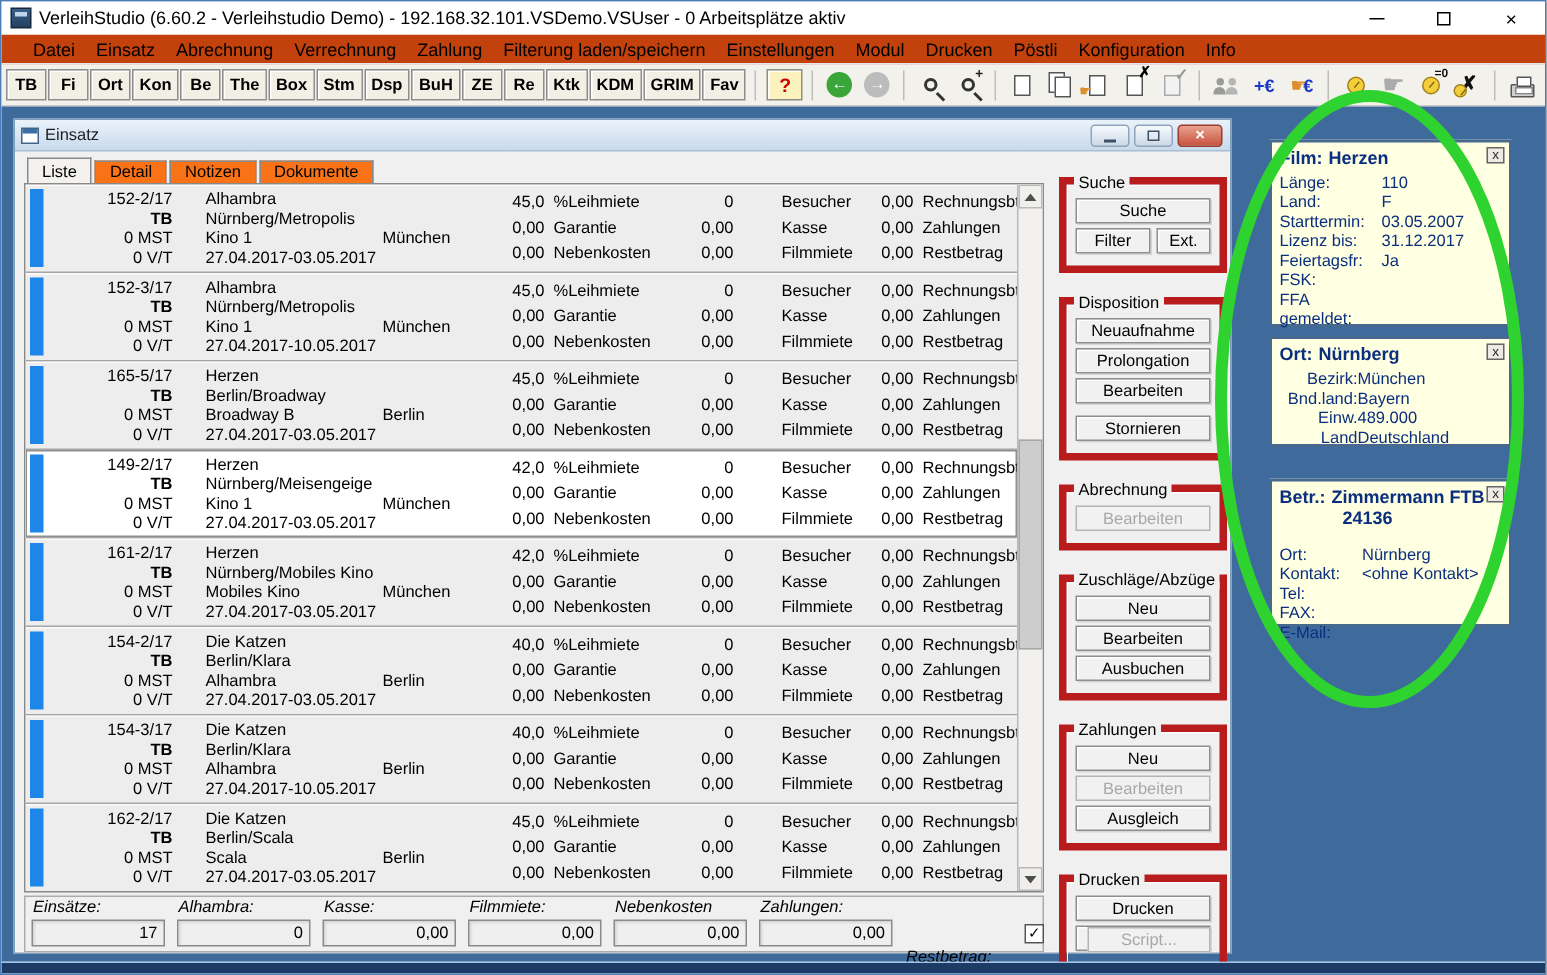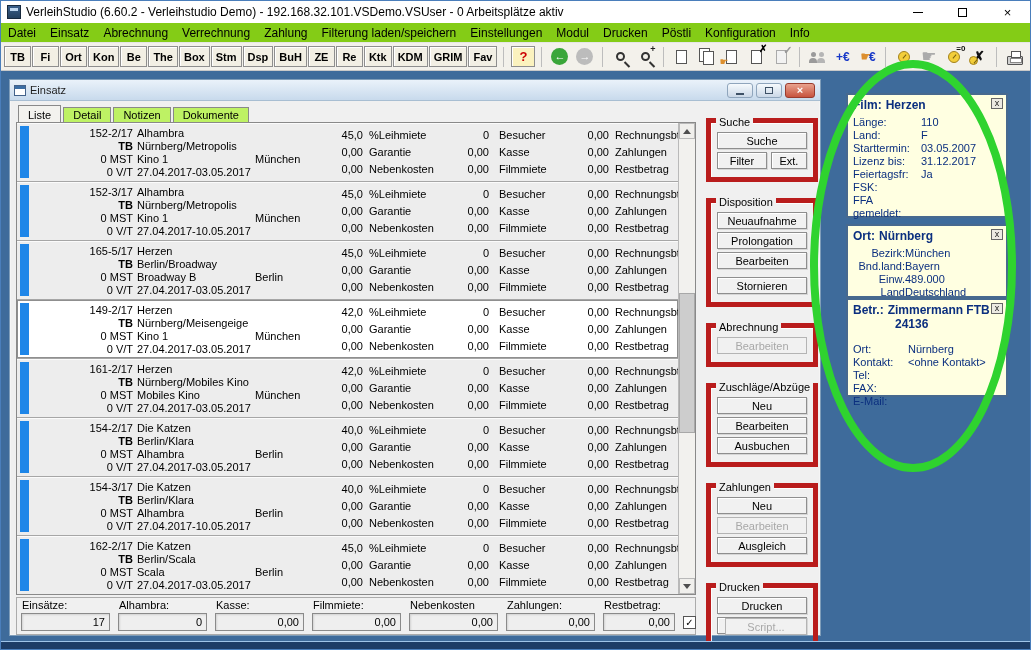--- a/index.html
+++ b/index.html
@@ -11,21 +11,21 @@
   .app-icon{width:14px;height:14px;background:linear-gradient(#3A5F8A,#24405F);border:1px solid #16283C;margin-right:5px;position:relative;}
   .app-icon::after{content:"";position:absolute;left:2px;top:2px;width:8px;height:3px;background:#BFD6EE;}
   .title-text{font-size:12px;color:#000;white-space:nowrap;}
   .win-controls{position:absolute;right:0;top:0;height:22px;display:flex;}
   .wc{width:45px;height:22px;display:flex;align-items:center;justify-content:center;cursor:default;}
   .wc-min{width:10px;height:1px;background:#000;display:block;}
   .wc-max{width:9px;height:9px;border:1px solid #000;display:block;}
   .wc-x{font-size:13px;color:#000;line-height:1;}
 
   
-  .menubar{height:20px;background:#84cc16;display:flex;align-items:center;padding-left:0;border-bottom:1px solid #E6E6E6;}
+  .menubar{height:20px;background:#c2410c;display:flex;align-items:center;padding-left:14px;border-bottom:1px solid #E6E6E6;}
   .menu-item{font-size:12px;color:#000;padding:2px 7px;white-space:nowrap;}
 
   
   .toolbar{height:28px;background:#F3F1EB;display:flex;align-items:center;padding-left:3px;border-bottom:1px solid #C9C9C9;}
   .tb-text{display:flex;align-items:center;}
   .tbtn{height:21px;min-width:27px;padding:0 4px;margin-right:1px;background:#F2EFE4;border:1px solid #8E8E8E;
         box-shadow:inset 1px 1px 0 #fff;font-size:11px;font-weight:bold;color:#000;display:flex;align-items:center;justify-content:center;}
   .tbtn.help{background:#FBF2BE;color:#CC0000;font-size:13px;min-width:24px;margin-left:2px;}
   .tsep{width:1px;height:20px;background:#BDBDBD;margin:0 5px;flex:none;}
   .ticon{width:23px;height:23px;display:flex;align-items:center;justify-content:center;position:relative;flex:none;margin:0 1px;}
@@ -74,75 +74,75 @@
   .cctrls{position:absolute;right:5px;top:3px;display:flex;gap:3px;}
   .cbtn{width:26px;height:15px;border-radius:3px;border:1px solid #8FA5BC;background:linear-gradient(#F6FAFD,#CBD8E7);
         display:flex;align-items:center;justify-content:center;position:relative;}
   .cbtn.close{width:30px;background:linear-gradient(#E9A28E,#C7533F);border-color:#993B2E;}
   .cb-min{width:8px;height:2px;background:#3E5166;margin-top:6px;}
   .cb-max{width:8px;height:7px;border:1px solid #3E5166;}
   .cb-x{color:#FFF;font-weight:bold;font-size:11px;line-height:1;}
 
   
   .tabs{position:absolute;left:8px;top:25px;display:flex;align-items:flex-end;height:17px;}
-  .tab{font-size:11px;color:#000;background:#bef264;border:1px solid #898989;border-bottom:none;padding:1px 9px 2px 9px;margin-right:2px;height:15px;}
+  .tab{font-size:11px;color:#000;background:#f97316;border:1px solid #898989;border-bottom:none;padding:1px 9px 2px 9px;margin-right:2px;height:15px;}
   .tab.active{background:#F3F2EE;height:17px;padding-top:3px;font-weight:normal;}
 
   
   .listbox{position:absolute;left:6px;top:42px;width:680px;height:473px;background:#EDEDED;border:1px solid #898989;}
   .rows{position:absolute;left:0;top:0;bottom:0;right:17px;overflow:hidden;}
   .lrow{position:relative;height:59px;background:#EDEDED;border-bottom:1px solid #A6A6A6;box-shadow:inset 0 1px 0 #FBFBFB;}
   .lrow.sel{background:#FFFFFF;box-shadow:inset 0 0 0 1px #8F8F8F;}
   .lrow span{position:absolute;font-size:11px;line-height:13px;color:#000;white-space:nowrap;}
   .rbar{left:3px;top:3px;bottom:3px;width:9px;background:#1E86E8;position:absolute;}
-  .c1{left:20px;width:96px;text-align:right;}
+  .c1{left:2px;width:96px;text-align:right;}
   .f-id{top:4px;} .f-code{top:17px;font-weight:bold;} .f-mst{top:30px;} .f-vt{top:43px;}
   .c2{left:120px;width:160px;}
   .f-film{top:4px;} .f-theater{top:17px;} .f-venue{top:30px;} .f-dates{top:43px;}
   .f-city{left:238px;top:30px;width:95px;}
   .val{text-align:right;}
   .g1v{left:300px;width:46px;} .g1l{left:352px;width:84px;}
-  .g2v{left:428px;width:44px;} .g2l{left:482px;width:70px;}
+  .g2v{left:428px;width:44px;} .g2l{left:504px;width:70px;}
   .g3v{left:548px;width:44px;} .g3l{left:598px;width:64px;}
   .r1{top:6px;} .r2{top:23px;} .r3{top:40px;}
 
   
   .vsb{position:absolute;right:0;top:0;bottom:0;width:17px;background:#F2F1EE;border-left:1px solid #B9B9B9;}
   .sbtn{position:absolute;left:0;width:16px;height:16px;background:#F0EFEC;border:1px solid #B9B9B9;display:flex;align-items:center;justify-content:center;}
   .sbtn.up{top:0;} .sbtn.down{bottom:0;}
   .tri-up{width:0;height:0;border-left:4px solid transparent;border-right:4px solid transparent;border-bottom:5px solid #4E4E4E;}
   .tri-down{width:0;height:0;border-left:4px solid transparent;border-right:4px solid transparent;border-top:5px solid #4E4E4E;}
   .sthumb{position:absolute;left:0;width:16px;top:170px;height:140px;background:#CDCDCD;border:1px solid #A8A8A8;}
 
   
   .summary{position:absolute;left:6px;top:517px;width:680px;height:38px;background:#F0F0F0;border:1px solid #ABABAB;display:flex;padding:1px 0 0 4px;}
   .scell{width:89px;margin-right:8px;flex:none;}
-  .scell:last-of-type{width:72px;}
-  .slabel{font-size:11px;color:#000;padding-left:1px;height:14px;}
+  .scell:last-of-type{width:72px;margin-top:33px;}
+  .slabel{font-size:11px;color:#000;padding-left:1px;height:14px;font-style:italic;}
   .sbox{height:18px;border:1px solid #8A8A8A;background:#EFEFEF;box-shadow:inset 1px 1px 2px rgba(0,0,0,0.12);
         font-size:11px;text-align:right;padding:2px 4px 0 0;}
   .scheck{width:13px;height:13px;background:#FFF;border:1px solid #555;font-size:10px;line-height:12px;text-align:center;margin-top:17px;flex:none;}
 
   
   .actions{position:absolute;left:695px;top:22px;width:114px;}
   .group{position:relative;margin:16px 1px 4px 1px;padding:9px 6px 5px 6px;border:5px solid #b91c1c;box-shadow:inset 1px 1px 0 rgba(255,255,255,0.9);}
   .glabel{position:absolute;top:-7px;left:5px;background:#F0F0F0;padding:0 3px;font-size:11px;color:#000;}
   .grow{display:flex;gap:4px;margin-bottom:3px;}
   .gspacer{height:5px;}
   .abtn{flex:1;height:17px;background:#F1F1F1;border:1px solid #8E8E8E;box-shadow:inset 1px 1px 0 #FFF,1px 1px 0 #D6D6D6;
         font-size:11px;color:#000;padding:0;line-height:14px;}
   .abtn.dis{color:#A8A8A8;border-color:#B4B4B4;box-shadow:none;}
   .script-btn{position:absolute;left:715px;top:538px;width:82px;height:17px;background:#F1F1F1;border:1px solid #B4B4B4;
         font-size:11px;color:#A8A8A8;}
 
   
   .panel{position:absolute;left:845px;width:162px;background:#FFFFE1;border:2px solid #47698F;color:#0B2F7F;padding:3px 5px;}
   .panel.film{top:22px;height:125px;}
   .panel.ort{top:153px;height:74px;}
-  .panel.betr{top:227px;height:99px;}
+  .panel.betr{top:248px;height:99px;}
   .phead{font-size:12px;white-space:nowrap;}
   .plab{font-weight:bold;}
   .pname{font-weight:bold;margin-left:4px;}
   .pnum{font-weight:bold;font-size:12px;margin-left:42px;}
   .pclose{position:absolute;top:3px;right:3px;width:12px;height:11px;background:#ECEAE2;border:1px solid #666;
           font-size:9px;line-height:9px;text-align:center;color:#222;}
   .pfields{margin-top:4px;}
   .prow{display:flex;font-size:11px;line-height:13px;}
   .panel.film .pl{width:68px;flex:none;white-space:pre-line;}
   .panel.ort .pl{width:52px;flex:none;text-align:right;}

